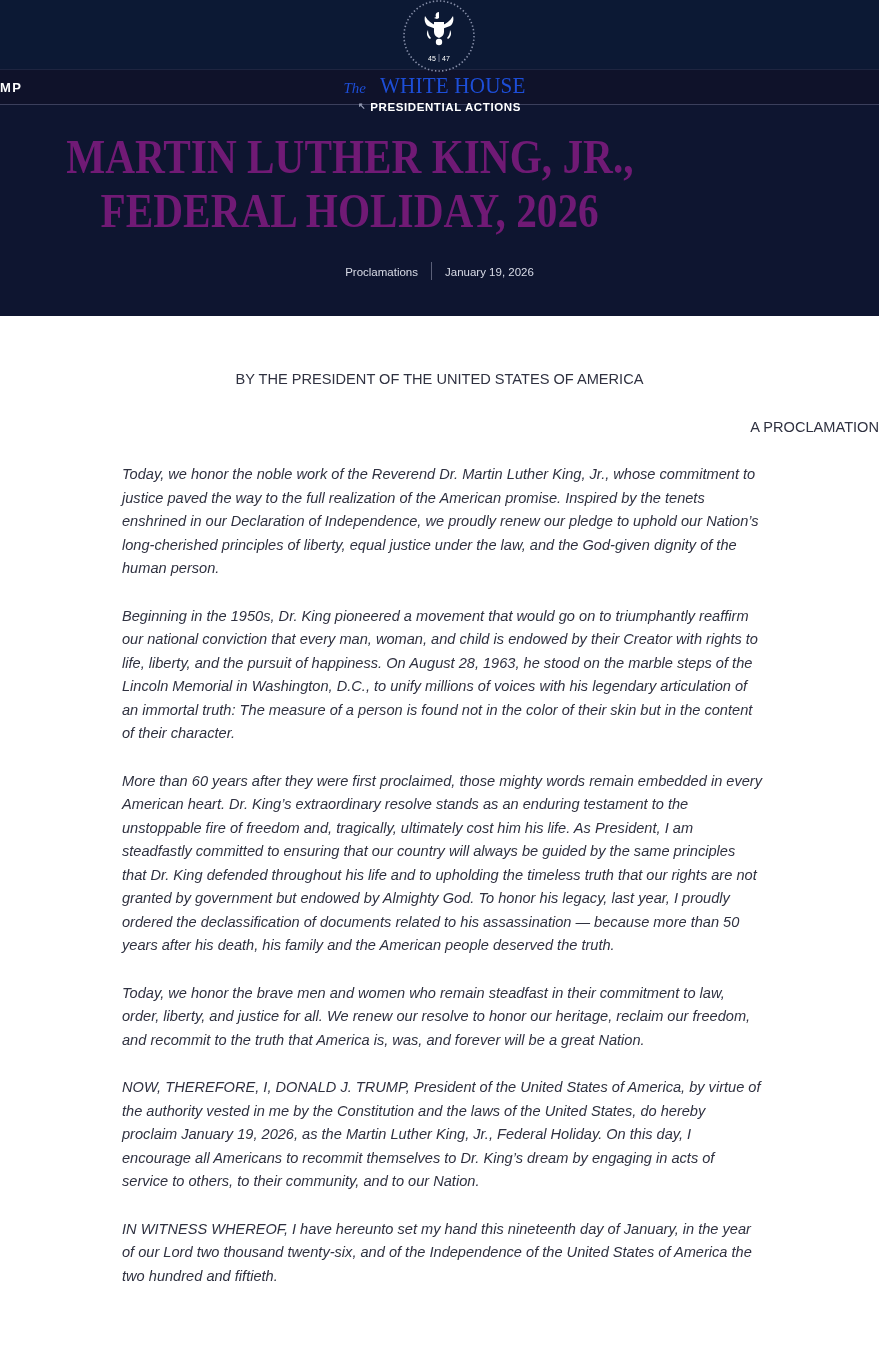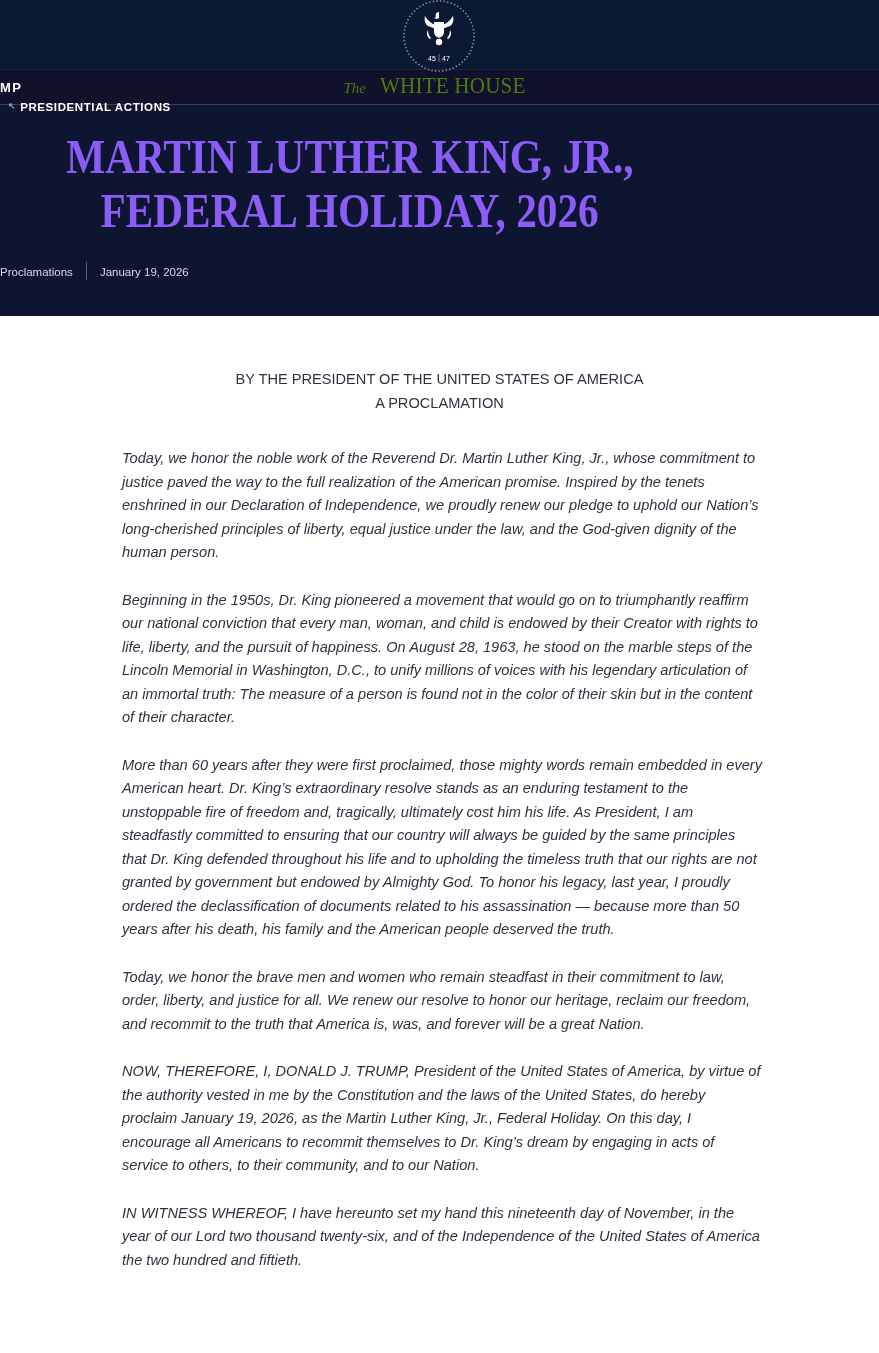--- a/index.html
+++ b/index.html
@@ -7,39 +7,39 @@
   body { font-family: "Liberation Sans", sans-serif; color: #2a2d3a; position: relative; }
 
   .hero { position: absolute; left: 0; top: 0; width: 879px; height: 316px; background: #0e1530; }
   .topbar { position: absolute; left: 0; top: 0; width: 879px; height: 69px; background: #0c1934; }
   .navband { position: absolute; left: 0; top: 69px; width: 879px; height: 36px; background: #0f122a;
              border-top: 1px solid #1e2540; border-bottom: 1px solid #3b3f5c; }
   .nav-left { position: absolute; left: 0; top: 80px; font-size: 13px; font-weight: bold; letter-spacing: 1.5px; color: #ffffff; }
 
   .seal { position: absolute; left: 401px; top: -2px; width: 76px; height: 76px; }
 
-  .wordmark { position: absolute; left: 0; width: 879px; top: 72px; text-align: center; color: #4d7c0f; font-family: "Liberation Serif", serif; }
+  .wordmark { position: absolute; left: 0; width: 879px; top: 72px; text-align: center; color: #1d4ed8; font-family: "Liberation Serif", serif; }
   .wordmark .the { font-style: italic; font-size: 15px; margin-right: 4px; }
   .wordmark .wh { font-size: 24px; letter-spacing: 0.2px; transform: scaleX(0.88); display: inline-block; }
 
-  .section-link { position: absolute; left: 0; width: 879px; top: 101px; text-align: left; color: #ffffff; font-size: 11.5px; font-weight: bold; letter-spacing: 0.6px; padding-left: 8px; }
+  .section-link { position: absolute; left: 0; width: 879px; top: 101px; text-align: center; color: #ffffff; font-size: 11.5px; font-weight: bold; letter-spacing: 0.6px; }
   .section-link .arrow { font-size: 9px; color: #9aa0b8; margin-right: 4px; position: relative; top: -2px; }
 
-  .title { position: absolute; left: 0; width: 699px; top: 130px; text-align: center; color: #8b5cf6; font-family: "Liberation Serif", serif; font-size: 48px; line-height: 54px; }
+  .title { position: absolute; left: 0; width: 699px; top: 130px; text-align: center; color: #701a75; font-family: "Liberation Serif", serif; font-size: 48px; line-height: 54px; }
   .title span { display: inline-block; transform: scaleX(0.86); }
 
-  .meta { position: absolute; left: 0; width: 879px; top: 265px; color: #d8dbe6; font-size: 11.5px; }
+  .meta { position: absolute; left: 0; width: 879px; top: 265px; text-align: center; color: #d8dbe6; font-size: 11.5px; }
   .meta .cat { padding-right: 13px; }
   .meta .sep { display: inline-block; width: 1px; height: 18px; background: #5a5f78; vertical-align: middle; margin-top: -3px; }
   .meta .date { padding-left: 13px; }
 
   .content { position: absolute; left: 122px; top: 368px; width: 640px; font-size: 14.6px; line-height: 23.5px; color: #2f3140; }
   .center { text-align: center; margin-left: -122px; width: 879px; }
-  .heading1 { }
-  .heading2 { margin-bottom: 32px; }
+  .heading1 { margin-bottom: 24px; }
+  .heading2 { margin-bottom: 24px; text-align: right; }
   .para { margin-bottom: 24px; font-style: italic; }
   .sig { padding-left: 95px; }
 </style>
 </head>
 <body>
 
 <div class="hero"></div>
 <div class="topbar"></div>
 <div class="navband"></div>
 <div class="nav-left">MP</div>
@@ -80,14 +80,14 @@
 </div>
 
 <div class="content">
   <p class="center heading1">BY THE PRESIDENT OF THE UNITED STATES OF AMERICA</p>
   <p class="center heading2">A PROCLAMATION</p>
   <p class="para">Today, we honor the noble work of the Reverend Dr. Martin Luther King, Jr., whose commitment to justice paved the way to the full realization of the American promise.  Inspired by the tenets enshrined in our Declaration of Independence, we proudly renew our pledge to uphold our Nation’s long-cherished principles of liberty, equal justice under the law, and the God-given dignity of the human person.</p>
   <p class="para">Beginning in the 1950s, Dr. King pioneered a movement that would go on to triumphantly reaffirm our national conviction that every man, woman, and child is endowed by their Creator with rights to life, liberty, and the pursuit of happiness.  On August 28, 1963, he stood on the marble steps of the Lincoln Memorial in Washington, D.C., to unify millions of voices with his legendary articulation of an immortal truth:  The measure of a person is found not in the color of their skin but in the content of their character.</p>
   <p class="para">More than 60 years after they were first proclaimed, those mighty words remain embedded in every American heart.  Dr. King’s extraordinary resolve stands as an enduring testament to the unstoppable fire of freedom and, tragically, ultimately cost him his life.  As President, I am steadfastly committed to ensuring that our country will always be guided by the same principles that Dr. King defended throughout his life and to upholding the timeless truth that our rights are not granted by government but endowed by Almighty God.  To honor his legacy, last year, I proudly ordered the declassification of documents related to his assassination — because more than 50 years after his death, his family and the American people deserved the truth.</p>
   <p class="para">Today, we honor the brave men and women who remain steadfast in their commitment to law, order, liberty, and justice for all.  We renew our resolve to honor our heritage, reclaim our freedom, and recommit to the truth that America is, was, and forever will be a great Nation.</p>
   <p class="para">NOW, THEREFORE, I, DONALD J. TRUMP, President of the United States of America, by virtue of the authority vested in me by the Constitution and the laws of the United States, do hereby proclaim January 19, 2026, as the Martin Luther King, Jr., Federal Holiday.  On this day, I encourage all Americans to recommit themselves to Dr. King’s dream by engaging in acts of service to others, to their community, and to our Nation.</p>
-  <p class="para">IN WITNESS WHEREOF, I have hereunto set my hand this nineteenth day of November, in the year of our Lord two thousand twenty-six, and of the Independence of the United States of America the two hundred and fiftieth.</p>
+  <p class="para">IN WITNESS WHEREOF, I have hereunto set my hand this nineteenth day of January, in the year of our Lord two thousand twenty-six, and of the Independence of the United States of America the two hundred and fiftieth.</p>
 </div>
 
 </body></html>

